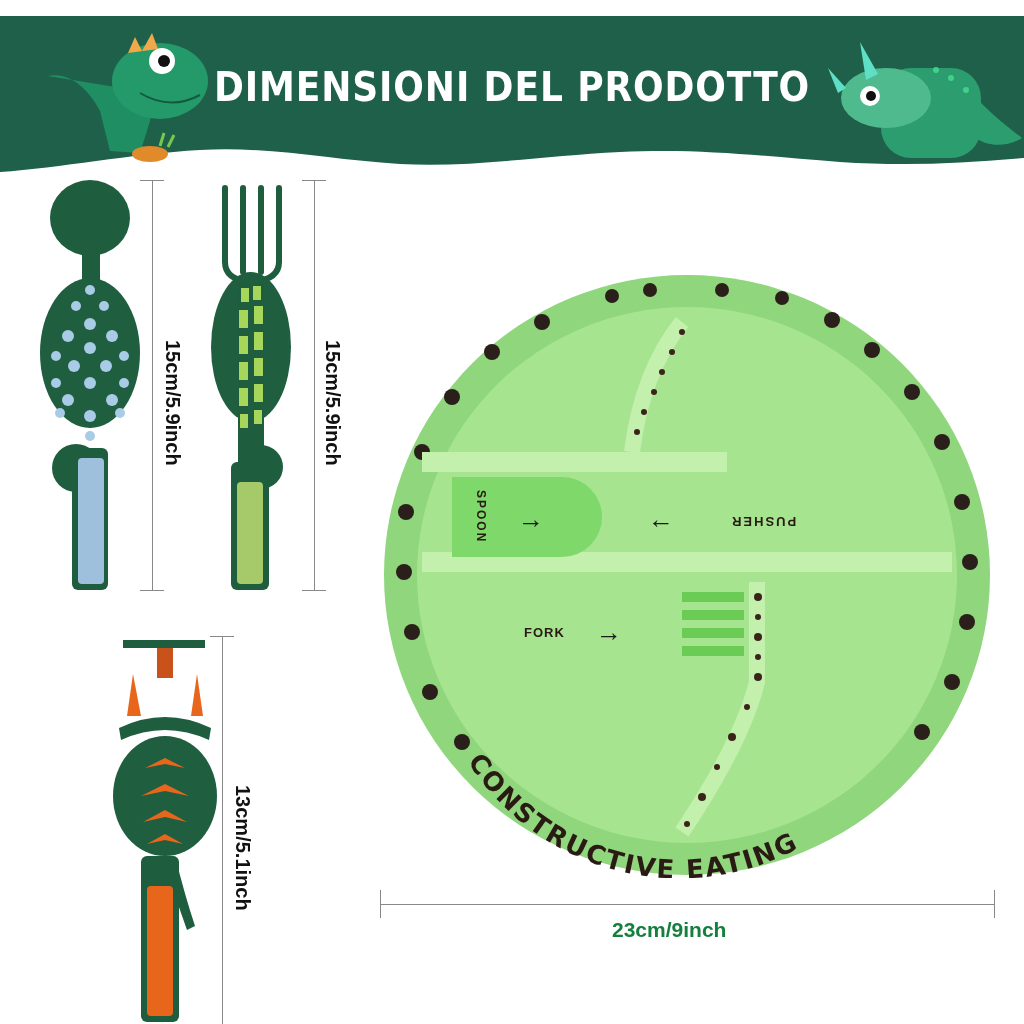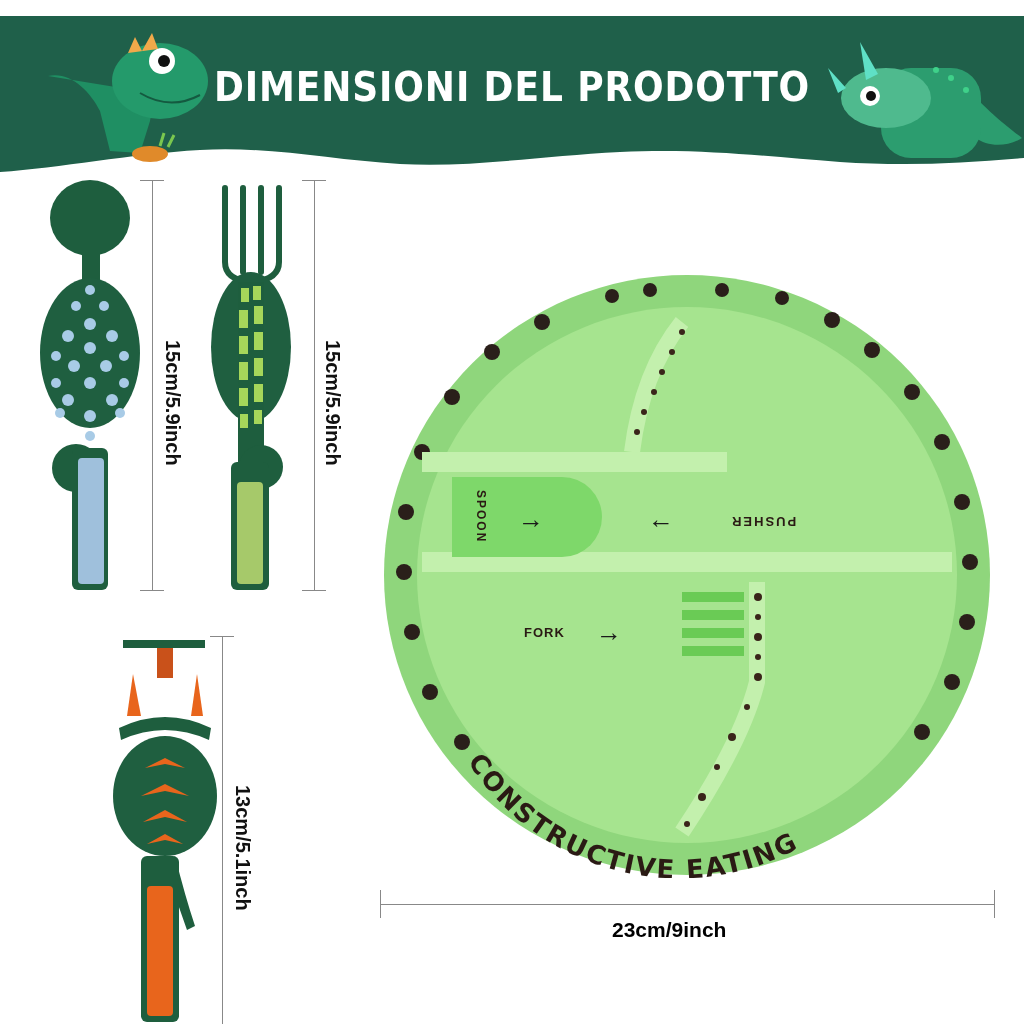--- a/index.html
+++ b/index.html
@@ -2,21 +2,21 @@
 <html><head>
 <meta charset="utf-8">
 <style>
   html,body{margin:0;padding:0;}
   body{width:1024px;height:1024px;background:#ffffff;position:relative;overflow:hidden;font-family:"Liberation Sans",sans-serif;}
   .banner{position:absolute;left:0;top:16px;width:1024px;height:170px;}
   .banner svg{position:absolute;left:0;top:0;}
   .title{position:absolute;left:0;top:48px;width:1024px;text-align:center;color:#fff;font-family:"DejaVu Sans",sans-serif;font-weight:bold;font-size:40px;letter-spacing:1px;transform:scaleX(0.9);}
   .abs{position:absolute;}
   .vlabel{position:absolute;font-size:20px;font-weight:bold;color:#111;white-space:nowrap;transform-origin:left top;transform:rotate(90deg);}
-  .hlabel{position:absolute;font-size:21px;font-weight:bold;color:#000000;white-space:nowrap;text-align:right;}
+  .hlabel{position:absolute;font-size:21px;font-weight:bold;color:#15803d;white-space:nowrap;text-align:right;}
   .dimline{position:absolute;background:#888;}
 </style>
 </head>
 <body>
 
 <div class="banner">
   <svg width="1024" height="170" viewBox="0 0 1024 170">
     <path d="M0 0 H1024 V142 C960 148 900 150 840 146 C760 140 700 132 620 136 C540 140 470 152 400 148 C330 144 270 130 200 134 C130 138 60 152 0 156 Z" fill="#1f604a"></path>
   </svg>
 

